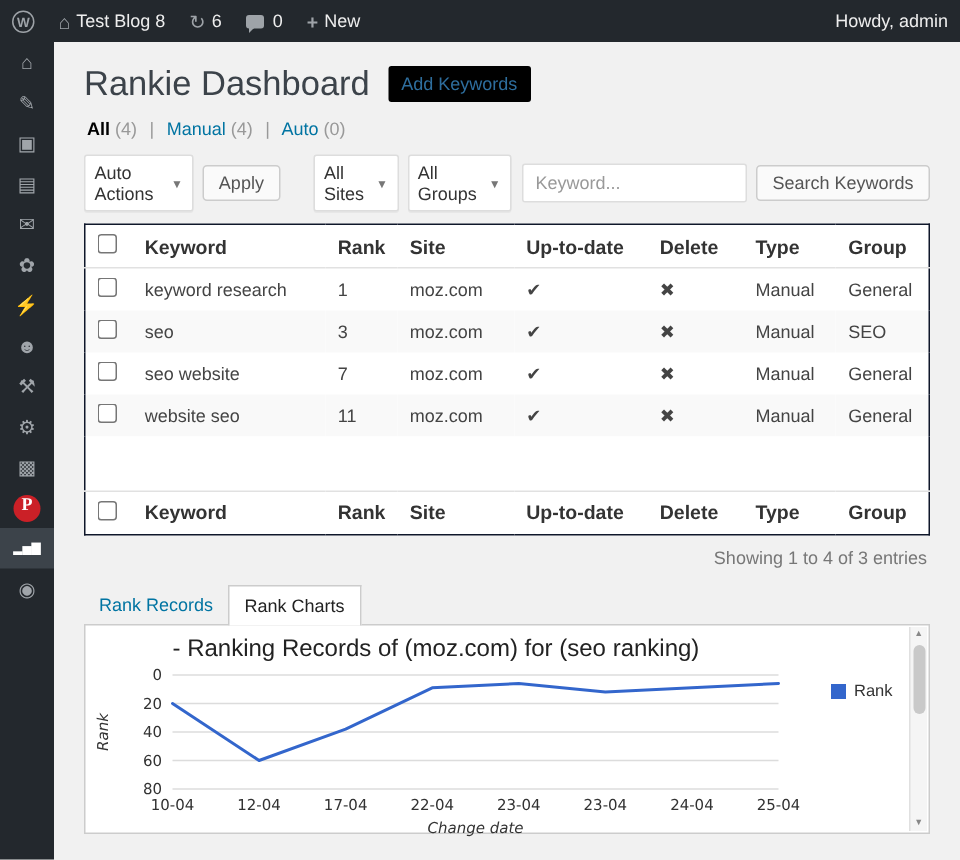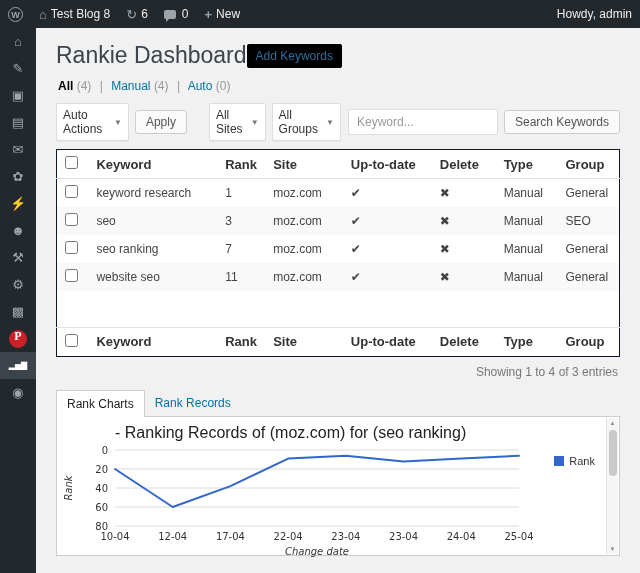--- a/index.html
+++ b/index.html
@@ -55,21 +55,21 @@
     background: var(--pinterest, #cb2027); color: #fff !important;
     font-size: 12px !important; font-weight: bold; line-height: 18px; text-align: center;
     font-family: "Liberation Serif", serif;
   }
   .chart-glyph { font-size: 8px !important; letter-spacing: 0; }
   
   .content {
     position: absolute; top: 28px; left: 36px; right: 0; bottom: 0;
     background: #f1f1f1; padding: 10px 20px 0 20px; overflow: hidden;
   }
-  .title-row { display: flex; align-items: center; gap: 0; margin: 4px 0 10px 0; }
+  .title-row { display: flex; align-items: center; gap: 12px; margin: 4px 0 10px 0; }
   .title-row h1 { font-size: 23px; font-weight: 400; color: #3c434a; font-family: "Liberation Sans", sans-serif; }
   .add-btn {
     font-size: 12px; padding: 5px 9px; background: #000000; color: #2e6e9e;
     border-radius: 2px; cursor: pointer; text-decoration: none;
   }
   .filters { margin: 2px 0 10px 2px; color: #999; }
   .f-link { color: var(--accent, #0074a2); text-decoration: none; cursor: pointer; }
   .f-link.current { color: #000; font-weight: bold; }
   .f-count { color: #999; }
   .sep { margin: 0 5px; color: #999; }
@@ -295,21 +295,21 @@
         <td>seo</td>
         <td>3</td>
         <td>moz.com</td>
         <td class="check">✔</td>
         <td class="del">✖</td>
         <td>Manual</td>
         <td>SEO</td>
       </tr>
       <tr>
         <td class="cb"><input type="checkbox" style=""></td>
-        <td>seo ranking</td>
+        <td>seo website</td>
         <td>7</td>
         <td>moz.com</td>
         <td class="check">✔</td>
         <td class="del">✖</td>
         <td>Manual</td>
         <td>General</td>
       </tr>
       <tr class="alt">
         <td class="cb"><input type="checkbox" style=""></td>
         <td>website seo</td>
@@ -334,22 +334,22 @@
         <th>Delete</th>
         <th>Type</th>
         <th>Group</th>
       </tr>
     </tfoot>
   </table>
 
   <div class="showing">Showing 1 to 4 of 3 entries</div>
 
   <div class="tabs">
+    <span class="tab">Rank Records</span>
     <span class="tab active">Rank Charts</span>
-    <span class="tab">Rank Records</span>
   </div>
 
   <div class="chart-panel">
     <div class="chart-title">- Ranking Records of (moz.com) for (seo ranking)</div>
     <svg width="474" height="116" viewBox="0 0 474 116">
         <line x1="56" y1="8" x2="460" y2="8" stroke="#dcdcdc" stroke-width="1"></line>
         <text x="49" y="11.5" text-anchor="end" font-size="10" fill="#333">0</text>
         <line x1="56" y1="27" x2="460" y2="27" stroke="#dcdcdc" stroke-width="1"></line>
         <text x="49" y="30.5" text-anchor="end" font-size="10" fill="#333">20</text>
         <line x1="56" y1="46" x2="460" y2="46" stroke="#dcdcdc" stroke-width="1"></line>

